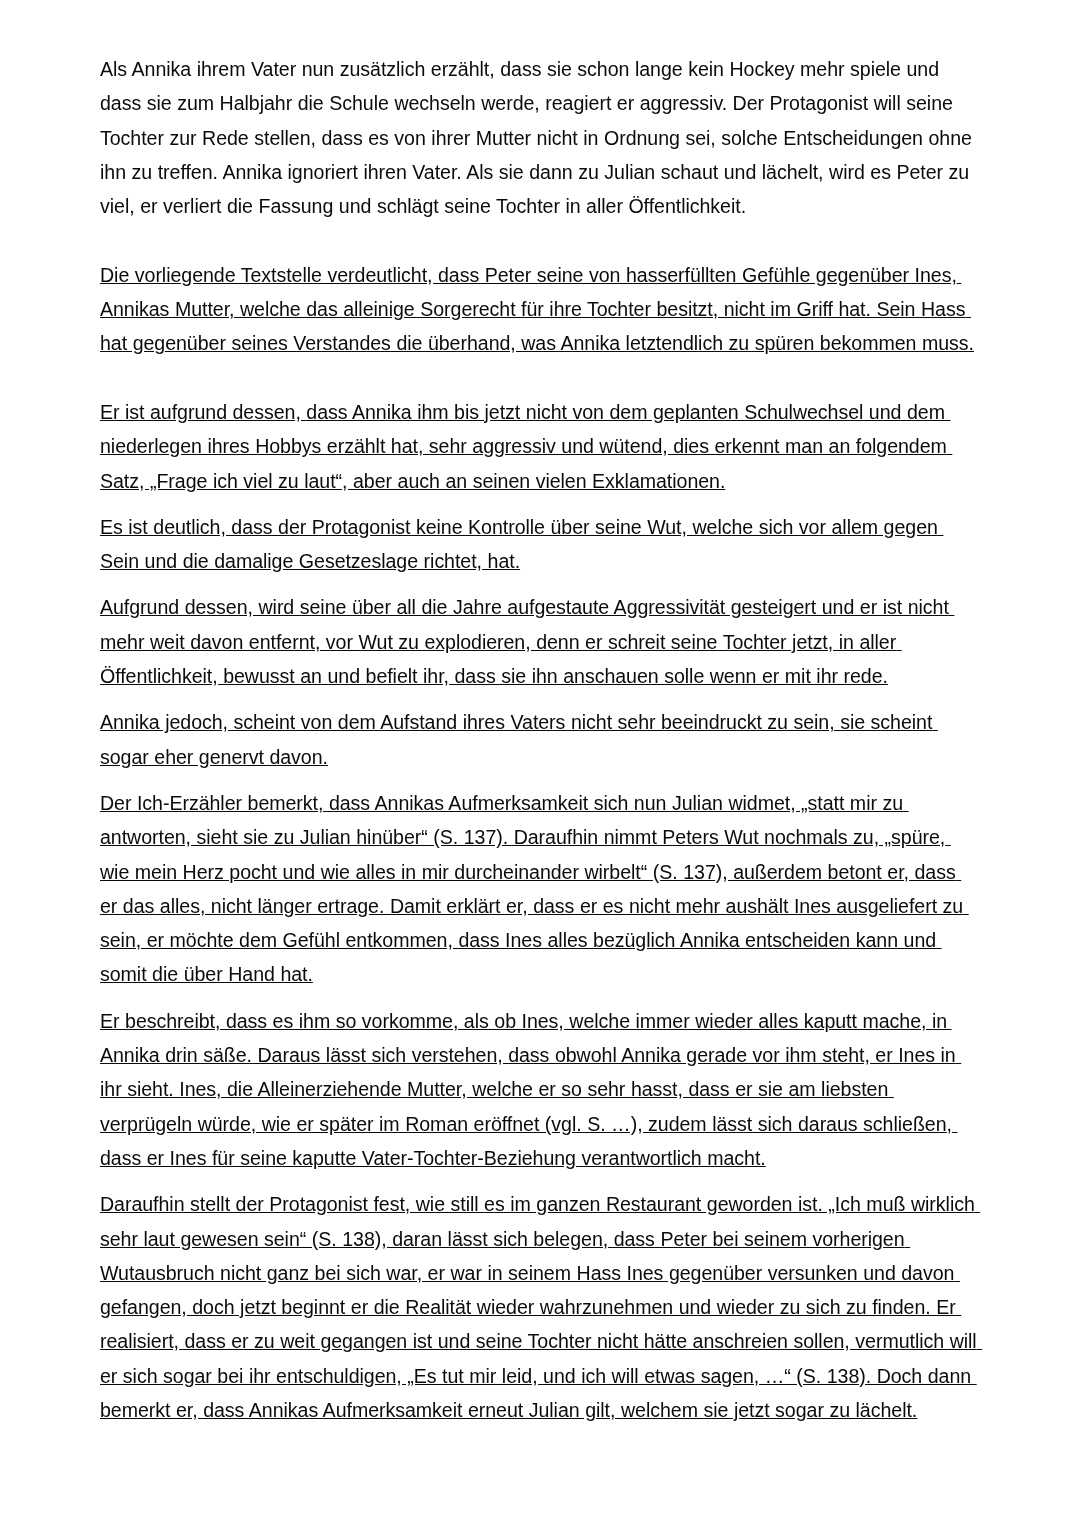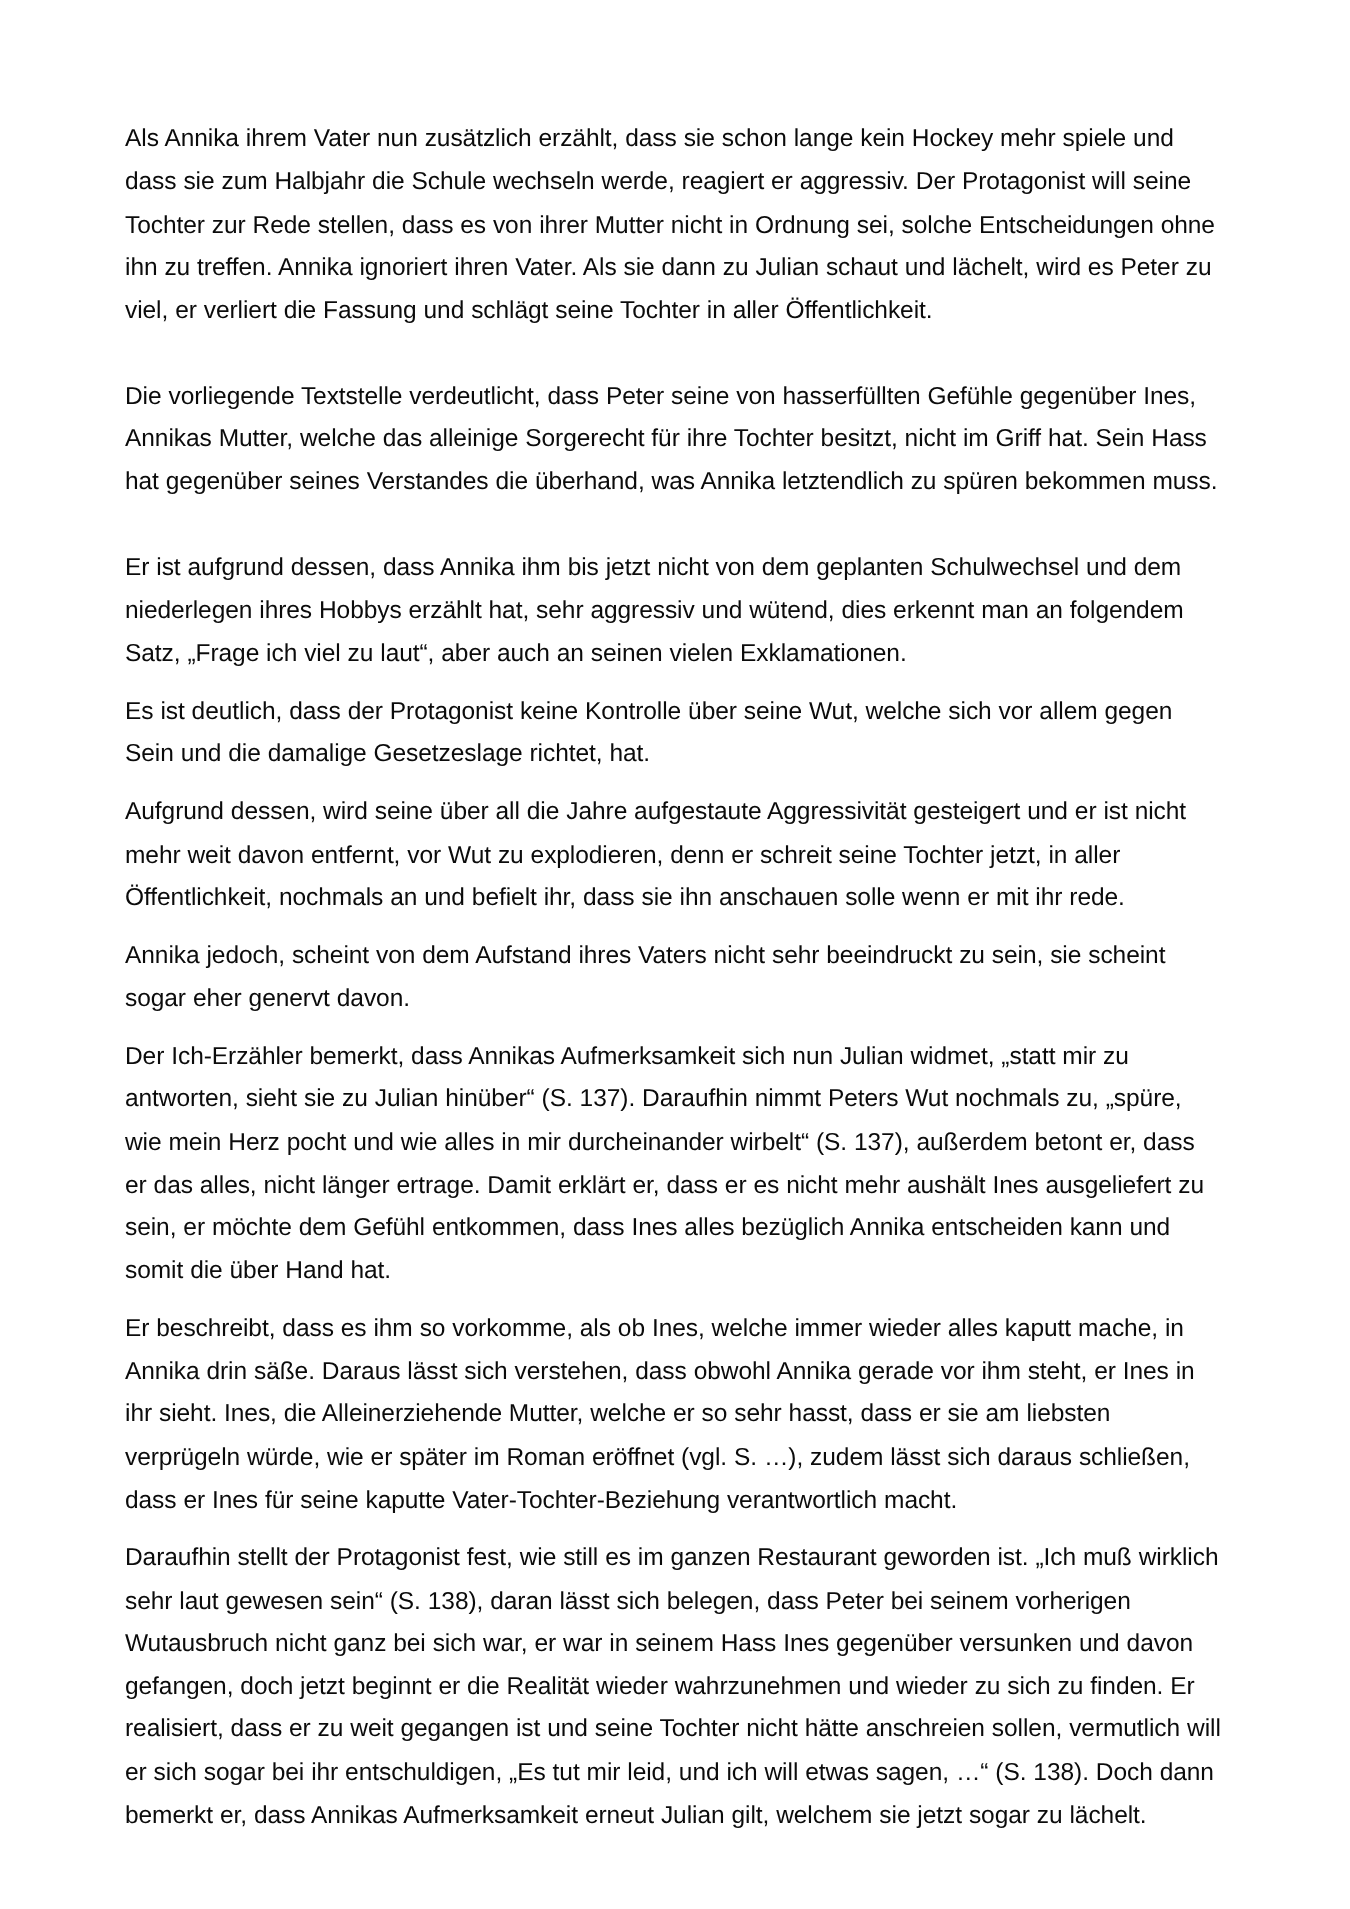--- a/index.html
+++ b/index.html
@@ -18,54 +18,55 @@
     -webkit-font-smoothing: antialiased;
   }
   .page {
     position: absolute;
     left: 0;
     top: 0;
     width: 1080px;
     height: 1527px;
     background: #ffffff;
     box-sizing: border-box;
-    padding: 94px 105px 40px 100px;
+    padding: 52px 105px 40px 100px;
   }
   .doc-body {
     width: 878px;
   }
   p.para {
     margin: 0;
     padding: 0;
     font-size: 19.6px;
     line-height: 34.3px;
     letter-spacing: -0.05px;
     word-spacing: 0.15px;
     text-align: left;
     color: #0b0b0b;
     white-space: pre-wrap;
   }
   p.para + p.para {
     margin-top: 34.3px;
+    text-decoration: underline;
   }
   
   p.para.tight + p.para.tight {
     margin-top: 12px;
   }
 </style>
 </head>
 <body>
 
 <div class="page">
   <div class="doc-body">
 
     <p class="para">Als Annika ihrem Vater nun zusätzlich erzählt, dass sie schon lange kein Hockey mehr spiele und dass sie zum Halbjahr die Schule wechseln werde, reagiert er aggressiv. Der Protagonist will seine Tochter zur Rede stellen, dass es von ihrer Mutter nicht in Ordnung sei, solche Entscheidungen ohne ihn zu treffen. Annika ignoriert ihren Vater. Als sie dann zu Julian schaut und lächelt, wird es Peter zu viel, er verliert die Fassung und schlägt seine Tochter in aller Öffentlichkeit.</p>
     <p class="para">Die vorliegende Textstelle verdeutlicht, dass Peter seine von hasserfüllten Gefühle gegenüber Ines, Annikas Mutter, welche das alleinige Sorgerecht für ihre Tochter besitzt, nicht im Griff hat. Sein Hass hat gegenüber seines Verstandes die überhand, was Annika letztendlich zu spüren bekommen muss.</p>
     <p class="para tight">Er ist aufgrund dessen, dass Annika ihm bis jetzt nicht von dem geplanten Schulwechsel und dem niederlegen ihres Hobbys erzählt hat, sehr aggressiv und wütend, dies erkennt man an folgendem Satz, „Frage ich viel zu laut“, aber auch an seinen vielen Exklamationen.</p>
     <p class="para tight">Es ist deutlich, dass der Protagonist keine Kontrolle über seine Wut, welche sich vor allem gegen Sein und die damalige Gesetzeslage richtet, hat.</p>
-    <p class="para tight">Aufgrund dessen, wird seine über all die Jahre aufgestaute Aggressivität gesteigert und er ist nicht mehr weit davon entfernt, vor Wut zu explodieren, denn er schreit seine Tochter jetzt, in aller Öffentlichkeit, nochmals an und befielt ihr, dass sie ihn anschauen solle wenn er mit ihr rede.</p>
+    <p class="para tight">Aufgrund dessen, wird seine über all die Jahre aufgestaute Aggressivität gesteigert und er ist nicht mehr weit davon entfernt, vor Wut zu explodieren, denn er schreit seine Tochter jetzt, in aller Öffentlichkeit, bewusst an und befielt ihr, dass sie ihn anschauen solle wenn er mit ihr rede.</p>
     <p class="para tight">Annika jedoch, scheint von dem Aufstand ihres Vaters nicht sehr beeindruckt zu sein, sie scheint sogar eher genervt davon.</p>
     <p class="para tight">Der Ich-Erzähler bemerkt, dass Annikas Aufmerksamkeit sich nun Julian widmet, „statt mir zu antworten, sieht sie zu Julian hinüber“ (S. 137). Daraufhin nimmt Peters Wut nochmals zu, „spüre, wie mein Herz pocht und wie alles in mir durcheinander wirbelt“ (S. 137), außerdem betont er, dass er das alles, nicht länger ertrage. Damit erklärt er, dass er es nicht mehr aushält Ines ausgeliefert zu sein, er möchte dem Gefühl entkommen, dass Ines alles bezüglich Annika entscheiden kann und somit die über Hand hat.</p>
     <p class="para tight">Er beschreibt, dass es ihm so vorkomme, als ob Ines, welche immer wieder alles kaputt mache, in Annika drin säße. Daraus lässt sich verstehen, dass obwohl Annika gerade vor ihm steht, er Ines in ihr sieht. Ines, die Alleinerziehende Mutter, welche er so sehr hasst, dass er sie am liebsten verprügeln würde, wie er später im Roman eröffnet (vgl. S. …), zudem lässt sich daraus schließen, dass er Ines für seine kaputte Vater-Tochter-Beziehung verantwortlich macht.</p>
     <p class="para tight">Daraufhin stellt der Protagonist fest, wie still es im ganzen Restaurant geworden ist. „Ich muß wirklich sehr laut gewesen sein“ (S. 138), daran lässt sich belegen, dass Peter bei seinem vorherigen Wutausbruch nicht ganz bei sich war, er war in seinem Hass Ines gegenüber versunken und davon gefangen, doch jetzt beginnt er die Realität wieder wahrzunehmen und wieder zu sich zu finden. Er realisiert, dass er zu weit gegangen ist und seine Tochter nicht hätte anschreien sollen, vermutlich will er sich sogar bei ihr entschuldigen, „Es tut mir leid, und ich will etwas sagen, …“ (S. 138). Doch dann bemerkt er, dass Annikas Aufmerksamkeit erneut Julian gilt, welchem sie jetzt sogar zu lächelt.</p>
 
   </div>
 </div>
 
 </body></html>

